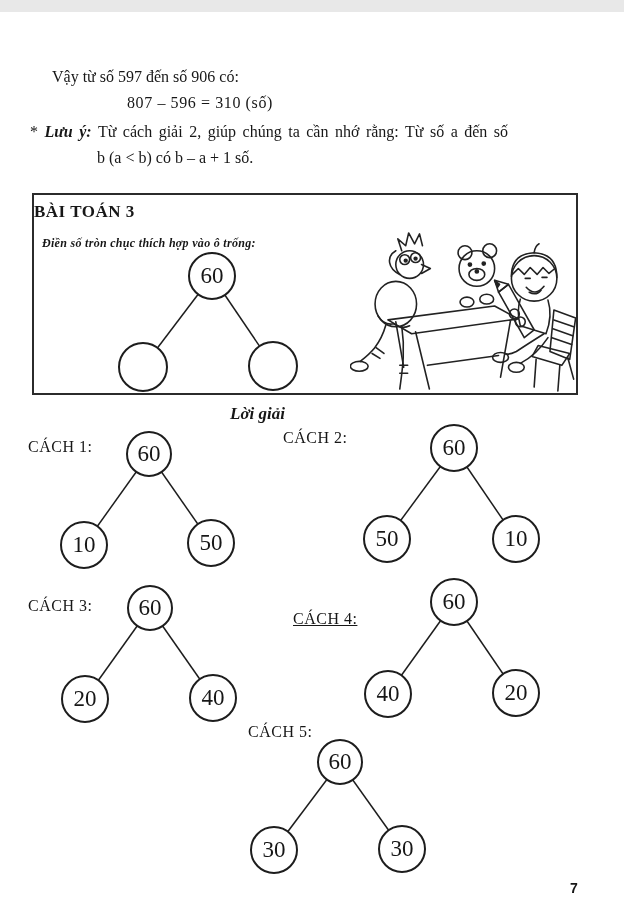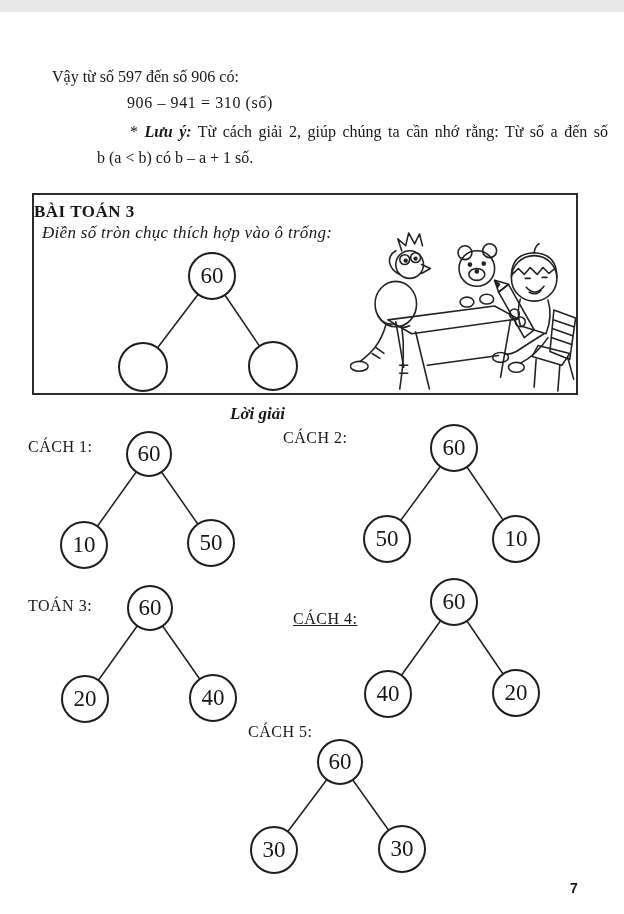--- a/index.html
+++ b/index.html
@@ -3,33 +3,33 @@
 <meta charset="utf-8">
 <style>
   html,body{margin:0;padding:0;background:#e8e8e8;}
   .page{
     position:relative;width:624px;height:914px;background:#ffffff;
     margin:12px auto;overflow:hidden;
     font-family:"Liberation Serif","DejaVu Serif",serif;color:#171717;
   }
   .abs{position:absolute;}
   .body-text{font-size:16px;line-height:1.35;}
-  .note-line1{word-spacing:2.5px;width:578px;text-align:right;}
+  .note-line1{word-spacing:2.5px;width:578px;}
   .bold-italic{font-weight:bold;font-style:italic;}
   .problem-box{
     position:absolute;left:32px;top:181px;width:546px;height:202px;
     border:2px solid #2b2b2b;box-sizing:border-box;
   }
   .box-title{
     position:absolute;left:0;top:7px;width:100%;text-align:left;
     font-weight:bold;font-size:17px;letter-spacing:.5px;
   }
   .box-instruction{
-    position:absolute;left:8px;top:28px;
-    font-weight:normal;font-style:italic;font-size:17px;letter-spacing:.3px;
+    position:absolute;left:8px;top:41px;
+    font-weight:bold;font-style:italic;font-size:12px;letter-spacing:.3px;
   }
   .solution-heading{
     position:absolute;left:230px;top:392px;width:160px;text-align:left;
     font-weight:bold;font-style:italic;font-size:17px;
   }
   .method-label{position:absolute;font-size:16px;letter-spacing:.5px;}
   .node{
     position:absolute;box-sizing:border-box;border:2px solid #1d1d1d;
     border-radius:50%;background:#ffffff;display:flex;align-items:center;
     justify-content:center;font-size:23px;z-index:3;
@@ -40,21 +40,21 @@
     position:absolute;left:570px;top:868px;font-weight:bold;font-size:14px;
     font-family:"Liberation Sans","DejaVu Sans",sans-serif;
   }
 </style>
 </head>
 <body>
 
 <div class="page">
 
   <div class="abs body-text" style="left:52px;top:54px;">Vậy từ số 597 đến số 906 có:</div>
-  <div class="abs body-text" style="left:127px;top:80px;letter-spacing:.6px;">906 – 941 = 310 (số)</div>
+  <div class="abs body-text" style="left:127px;top:80px;letter-spacing:.6px;">807 – 596 = 310 (số)</div>
 
   <div class="abs body-text note-line1" style="left:30px;top:109px;">
     <span>*</span>
     <span class="bold-italic">Lưu ý:</span>
     <span>Từ cách giải 2, giúp chúng ta cần nhớ rằng: Từ số a đến số</span>
   </div>
   <div class="abs body-text" style="left:97px;top:135px;">b (a &lt; b) có b – a + 1 số.</div>
 
   <svg class="lines-layer" width="624" height="914" viewBox="0 0 624 914">
     <g stroke="#1d1d1d" stroke-width="1.5">
@@ -147,21 +147,21 @@
       <line x1="188" y1="134" x2="186" y2="162"></line>
       <line x1="212" y1="140" x2="210" y2="166"></line>
       <line x1="220" y1="132" x2="226" y2="154"></line>
     </g>
   </svg>
 
   <div class="solution-heading">Lời giải</div>
 
   <div class="method-label" style="left:28px;top:426px;">CÁCH 1:</div>
   <div class="method-label" style="left:283px;top:417px;">CÁCH 2:</div>
-  <div class="method-label" style="left:28px;top:585px;">TOÁN 3:</div>
+  <div class="method-label" style="left:28px;top:585px;">CÁCH 3:</div>
   <div class="method-label" style="left:293px;top:598px;text-decoration:underline;">CÁCH 4:</div>
   <div class="method-label" style="left:248px;top:711px;">CÁCH 5:</div>
 
   <div class="node" style="left:126px;top:419px;width:46px;height:46px;">60</div>
   <div class="node" style="left:60px;top:509px;width:48px;height:48px;">10</div>
   <div class="node" style="left:187px;top:507px;width:48px;height:48px;">50</div>
 
   <div class="node" style="left:430px;top:412px;width:48px;height:48px;">60</div>
   <div class="node" style="left:363px;top:503px;width:48px;height:48px;">50</div>
   <div class="node" style="left:492px;top:503px;width:48px;height:48px;">10</div>

